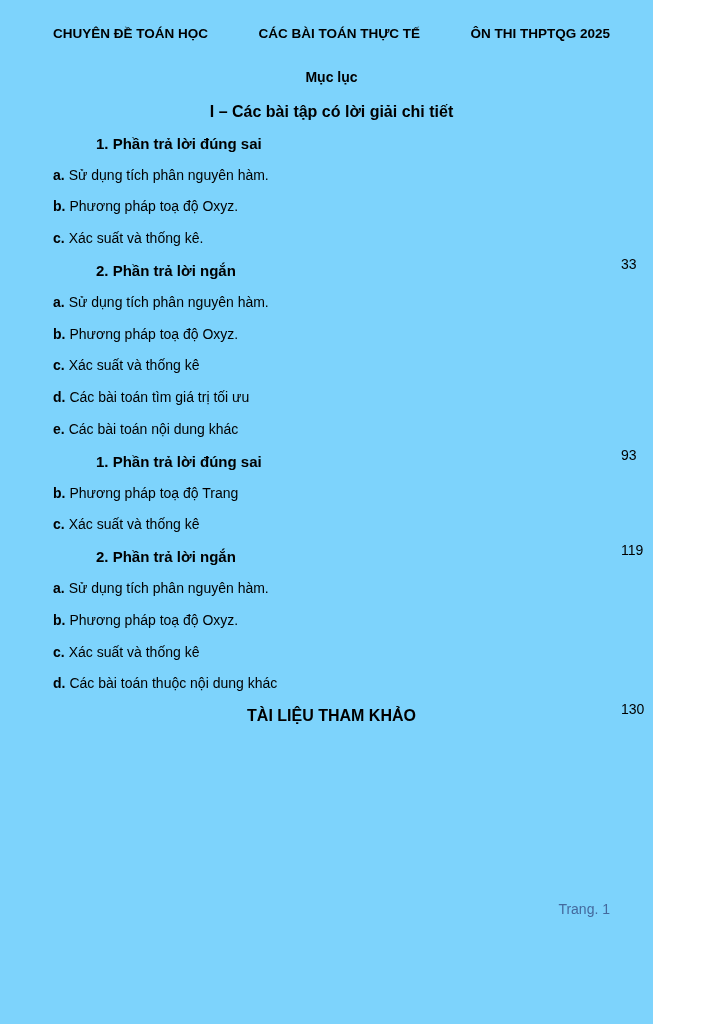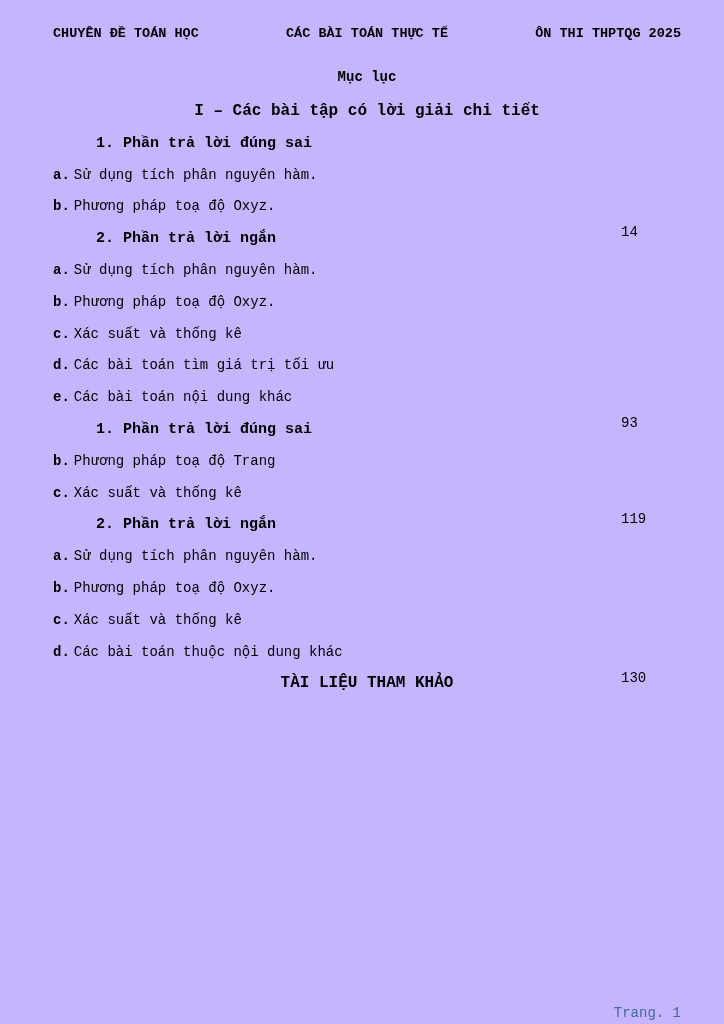--- a/index.html
+++ b/index.html
@@ -2,24 +2,24 @@
 <html><head>
 <meta charset="utf-8">
 <style>
   html, body {
     margin: 0;
     padding: 0;
     background: #ffffff;
   }
   .page {
     position: relative;
-    width: 724px;
+    width: 653px;
     height: 1024px;
-    background: #c4b5fd;
-    font-family: Liberation Mono, monospace;
+    background: #7dd3fc;
+    font-family: Liberation Sans, sans-serif;
     color: #000000;
     box-sizing: border-box;
     padding: 26px 43px 0 53px;
     overflow: hidden;
   }
   .doc-header {
     display: flex;
     justify-content: space-between;
     align-items: baseline;
     font-weight: bold;
@@ -60,21 +60,21 @@
     margin-right: 4px;
   }
   .row.item .page {
     position: absolute;
     left: 515px;
     top: 0;
     font-weight: normal;
   }
   .doc-footer {
     position: absolute;
-    top: 1004px;
+    top: 900px;
     right: 43px;
     font-size: 14px;
     line-height: 18px;
     color: #44699d;
   }
 </style>
 </head>
 <body>
 
 <div class="page">
@@ -100,20 +100,24 @@
     <div class="row item">
       <span class="prefix">a.</span><span class="txt">Sử dụng tích phân nguyên hàm.</span>
       <span class="page">2</span>
     </div>
 
     <div class="row item">
       <span class="prefix">b.</span><span class="txt">Phương pháp toạ độ Oxyz.</span>
       <span class="page">14</span>
     </div>
 
+    <div class="row item">
+      <span class="prefix">c.</span><span class="txt">Xác suất và thống kê.</span>
+      <span class="page">33</span>
+    </div>
 
     <div class="row subsection">
       <span>2. Phần trả lời ngắn</span>
     </div>
 
     <div class="row item">
       <span class="prefix">a.</span><span class="txt">Sử dụng tích phân nguyên hàm.</span>
       <span class="page">43</span>
     </div>
 

